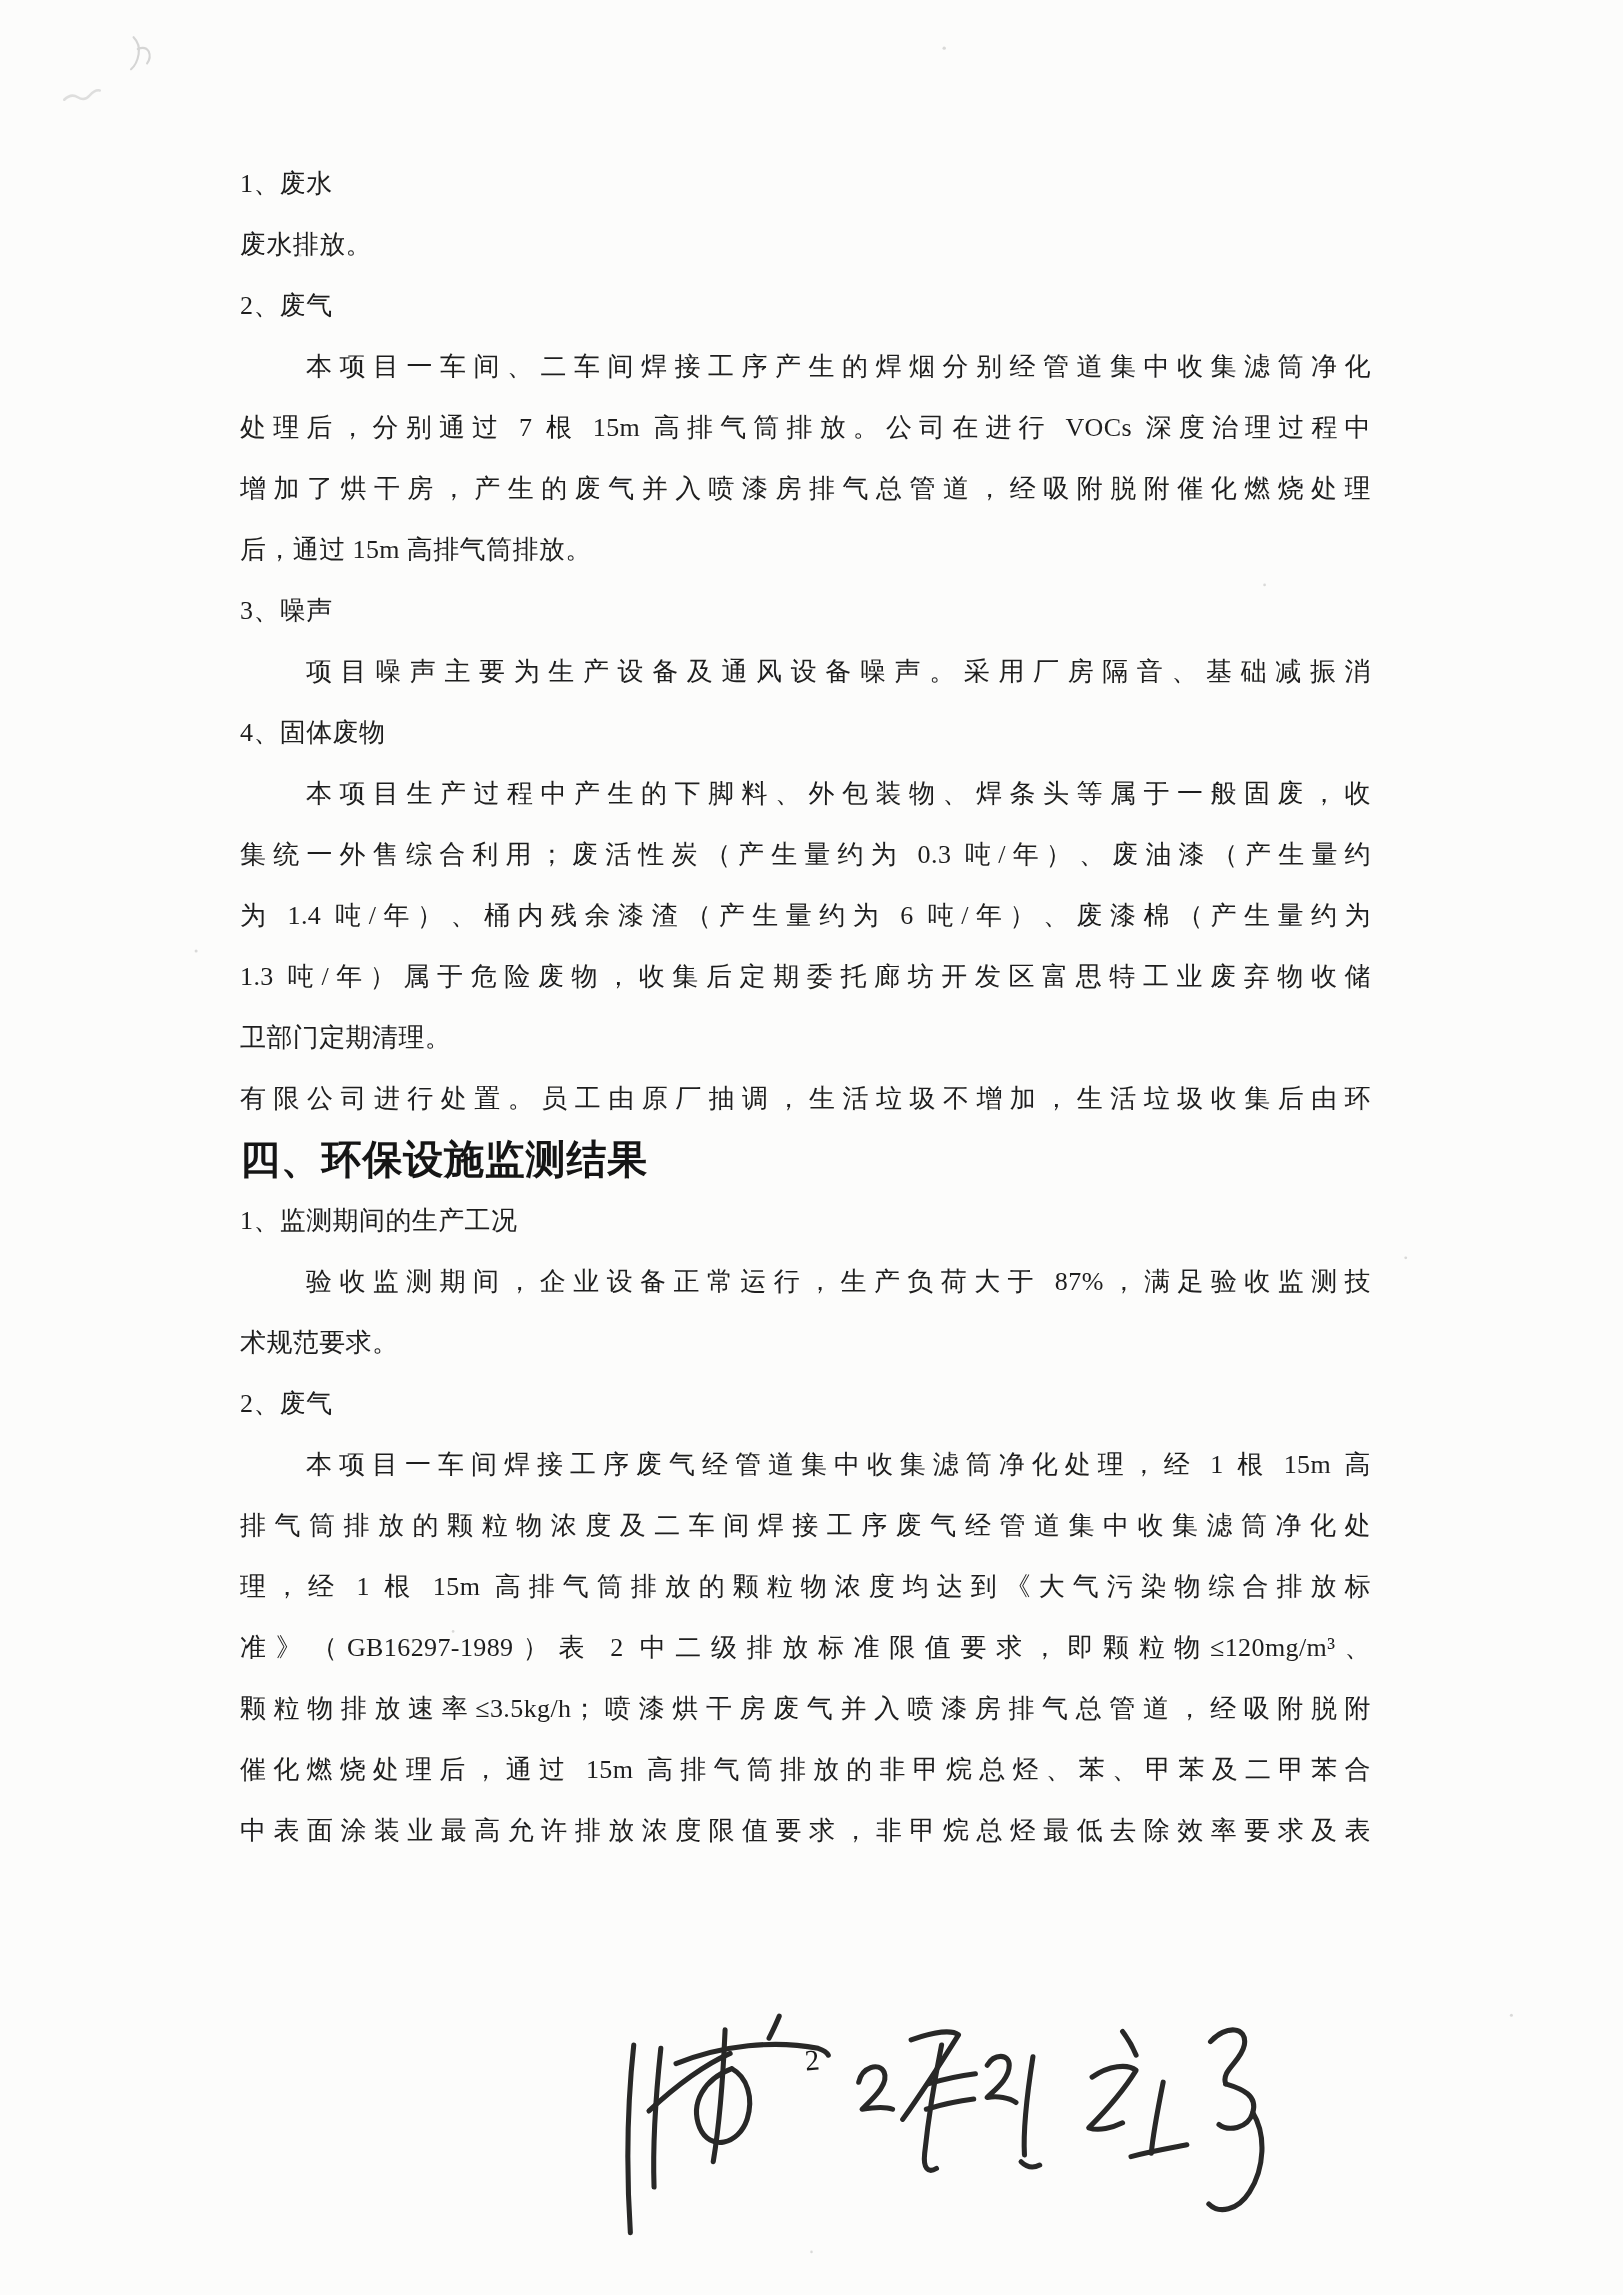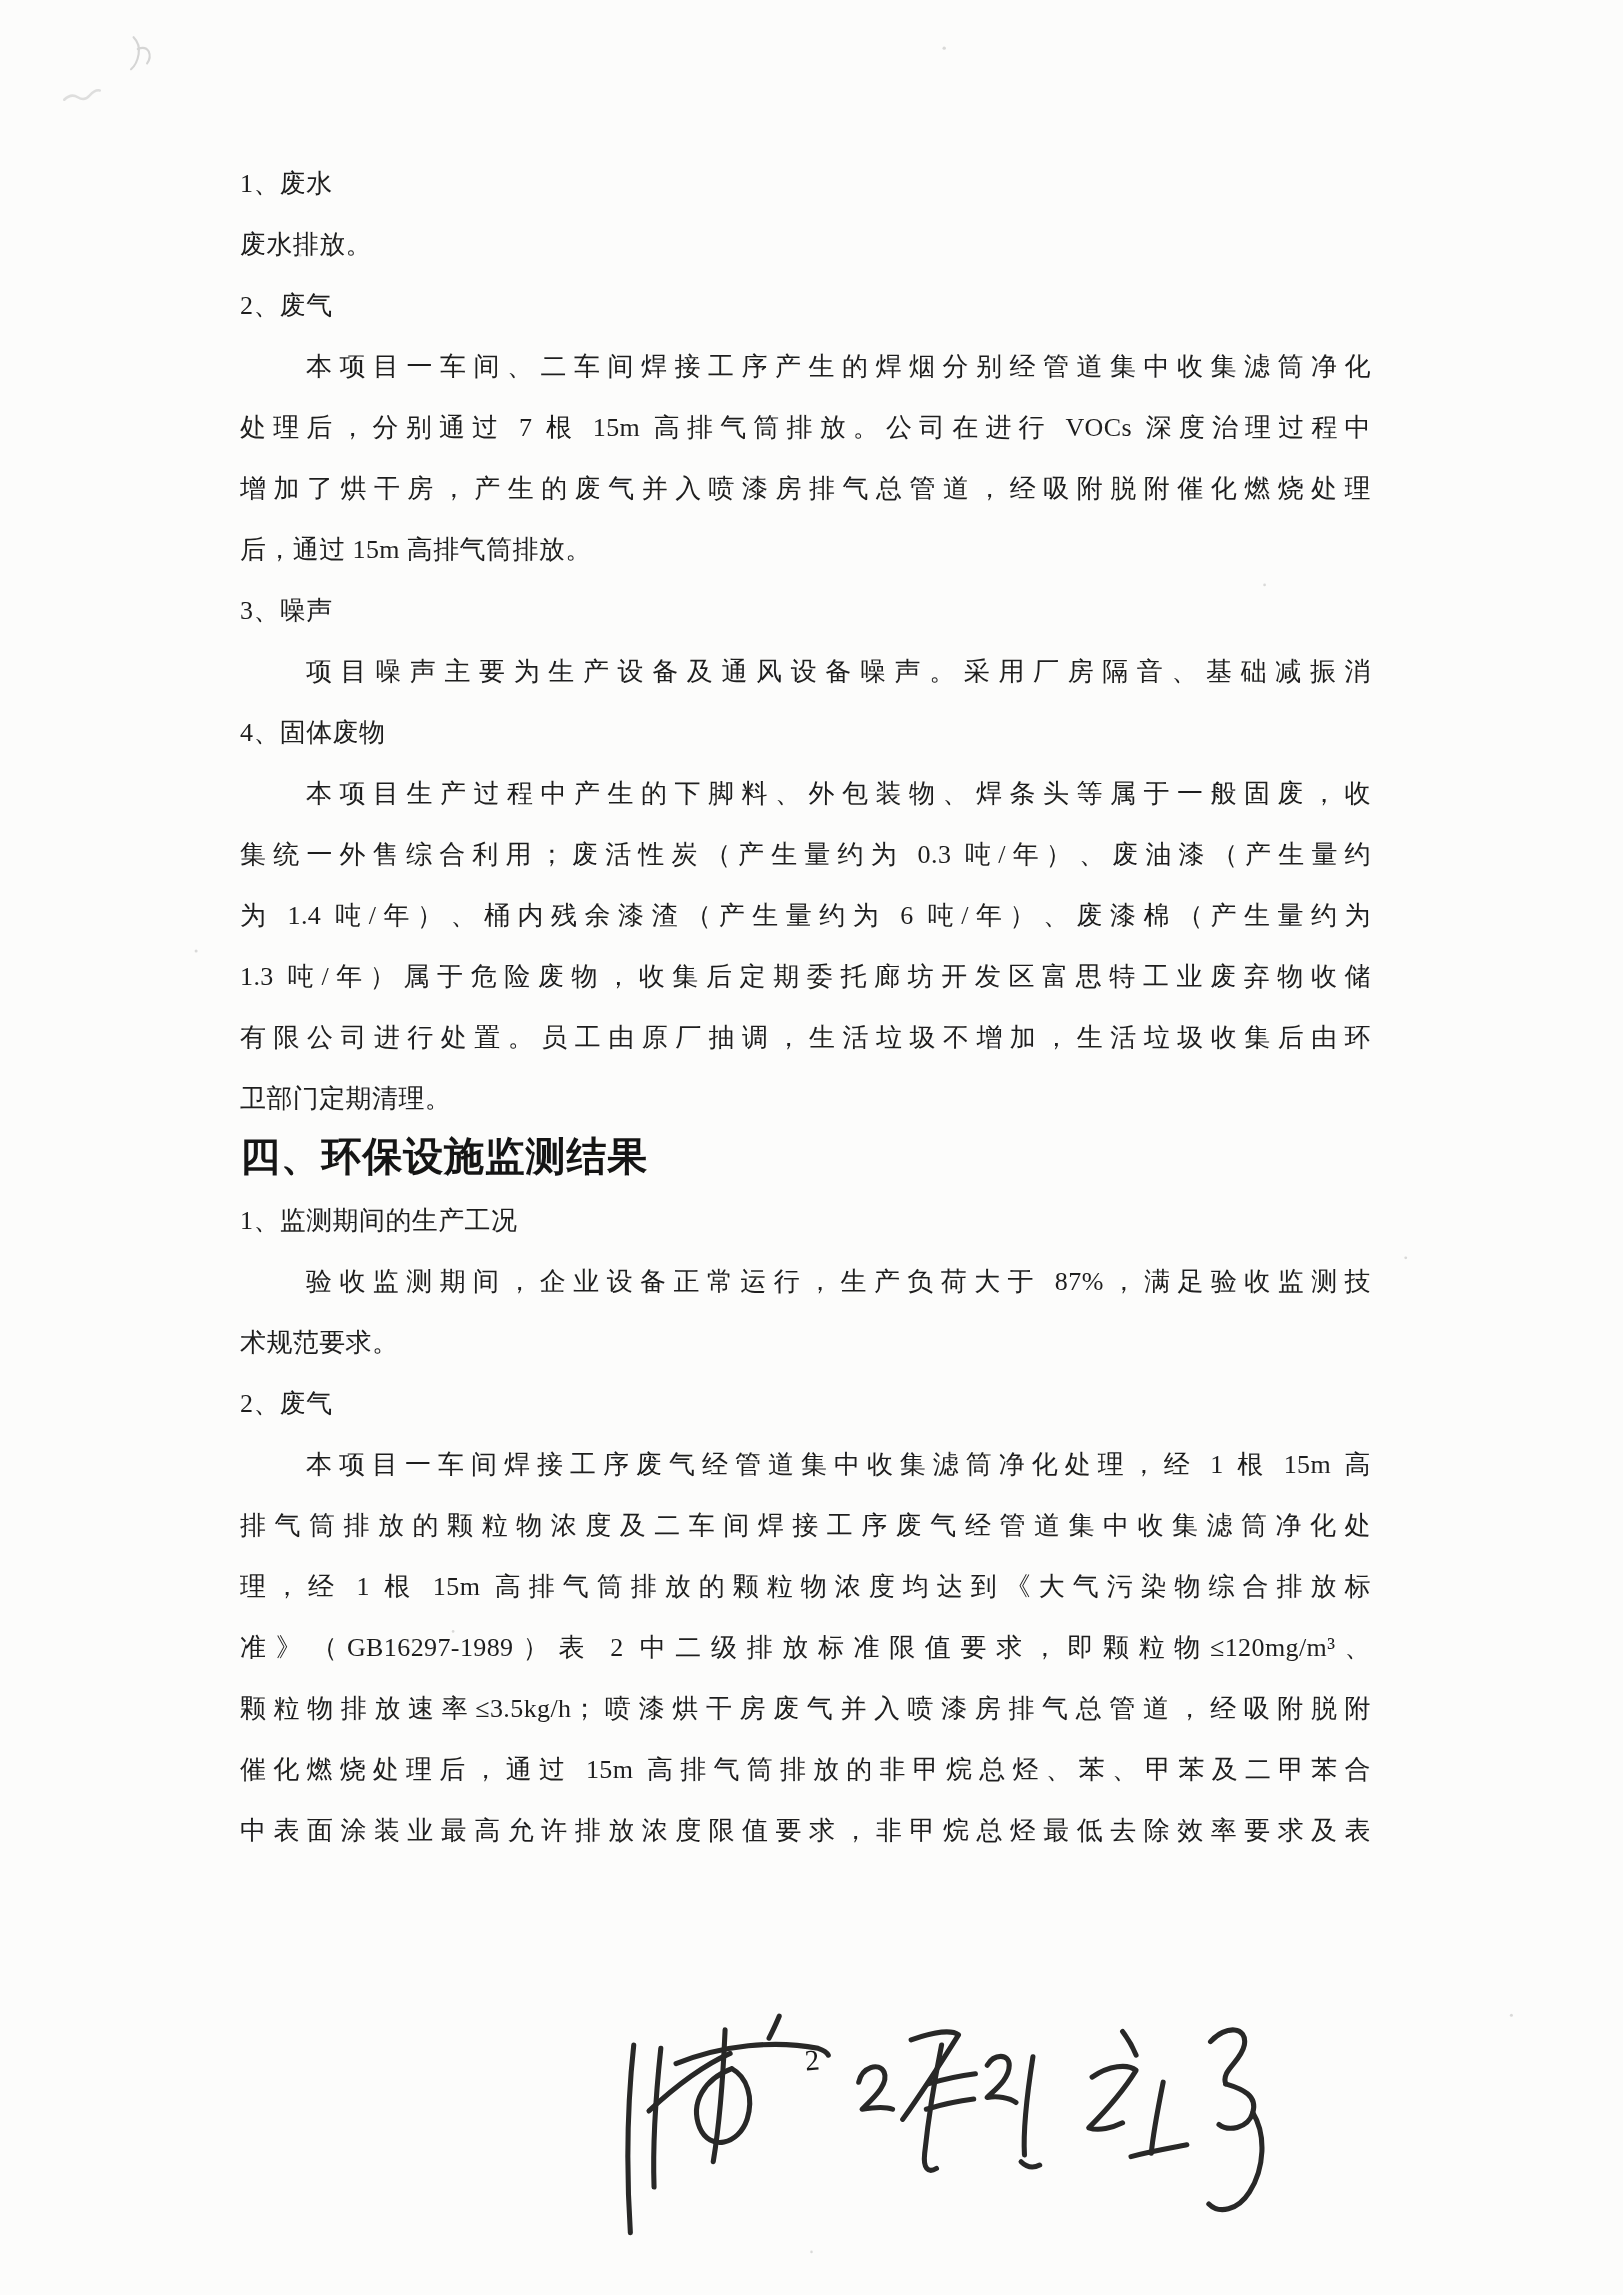--- a/index.html
+++ b/index.html
@@ -18,21 +18,21 @@
   }
   .ln{
     height:61px;line-height:61px;font-size:26px;
     letter-spacing:0.4px;
     white-space:normal;overflow:hidden;
     text-rendering:optimizeLegibility;
   }
   .ln.j{ text-align:justify; text-align-last:justify; text-justify:inter-character; }
   .ln.ind{ text-indent:66px; }
   .ln.hd{
-    font-family:Liberation Mono, monospace;
+    font-family:Liberation Serif, serif;
     font-weight:700;font-size:40px;letter-spacing:0.8px;color:#151515;
   }
 
   
   .sig-layer{position:absolute;left:605px;top:2011px;width:685px;height:254px;}
   .sig-sup{
     position:absolute;left:805px;top:2046px;font-size:29px;color:#191919;
     font-family:"Liberation Serif","DejaVu Serif",serif;
     transform:rotate(-5deg);line-height:29px;
   }
@@ -63,22 +63,22 @@
   <div class="ln j">处理后，分别通过 7 根 15m 高排气筒排放。公司在进行 VOCs 深度治理过程中</div>
   <div class="ln j">增加了烘干房，产生的废气并入喷漆房排气总管道，经吸附脱附催化燃烧处理</div>
   <div class="ln">后，通过 15m 高排气筒排放。</div>
   <div class="ln">3、噪声</div>
   <div class="ln j ind">项目噪声主要为生产设备及通风设备噪声。采用厂房隔音、基础减振消</div>
   <div class="ln">4、固体废物</div>
   <div class="ln j ind">本项目生产过程中产生的下脚料、外包装物、焊条头等属于一般固废，收</div>
   <div class="ln j">集统一外售综合利用；废活性炭（产生量约为 0.3 吨/年）、废油漆（产生量约</div>
   <div class="ln j">为 1.4 吨/年）、桶内残余漆渣（产生量约为 6 吨/年）、废漆棉（产生量约为</div>
   <div class="ln j">1.3 吨/年）属于危险废物，收集后定期委托廊坊开发区富思特工业废弃物收储</div>
+  <div class="ln">卫部门定期清理。</div>
   <div class="ln j">有限公司进行处置。员工由原厂抽调，生活垃圾不增加，生活垃圾收集后由环</div>
-  <div class="ln">卫部门定期清理。</div>
   <div class="ln hd">四、环保设施监测结果</div>
   <div class="ln">1、监测期间的生产工况</div>
   <div class="ln j ind">验收监测期间，企业设备正常运行，生产负荷大于 87%，满足验收监测技</div>
   <div class="ln">术规范要求。</div>
   <div class="ln">2、废气</div>
   <div class="ln j ind">本项目一车间焊接工序废气经管道集中收集滤筒净化处理，经 1 根 15m 高</div>
   <div class="ln j">排气筒排放的颗粒物浓度及二车间焊接工序废气经管道集中收集滤筒净化处</div>
   <div class="ln j">理，经 1 根 15m 高排气筒排放的颗粒物浓度均达到《大气污染物综合排放标</div>
   <div class="ln j">准》（GB16297-1989）表 2 中二级排放标准限值要求，即颗粒物≤120mg/m³、</div>
   <div class="ln j">颗粒物排放速率≤3.5kg/h；喷漆烘干房废气并入喷漆房排气总管道，经吸附脱附</div>

